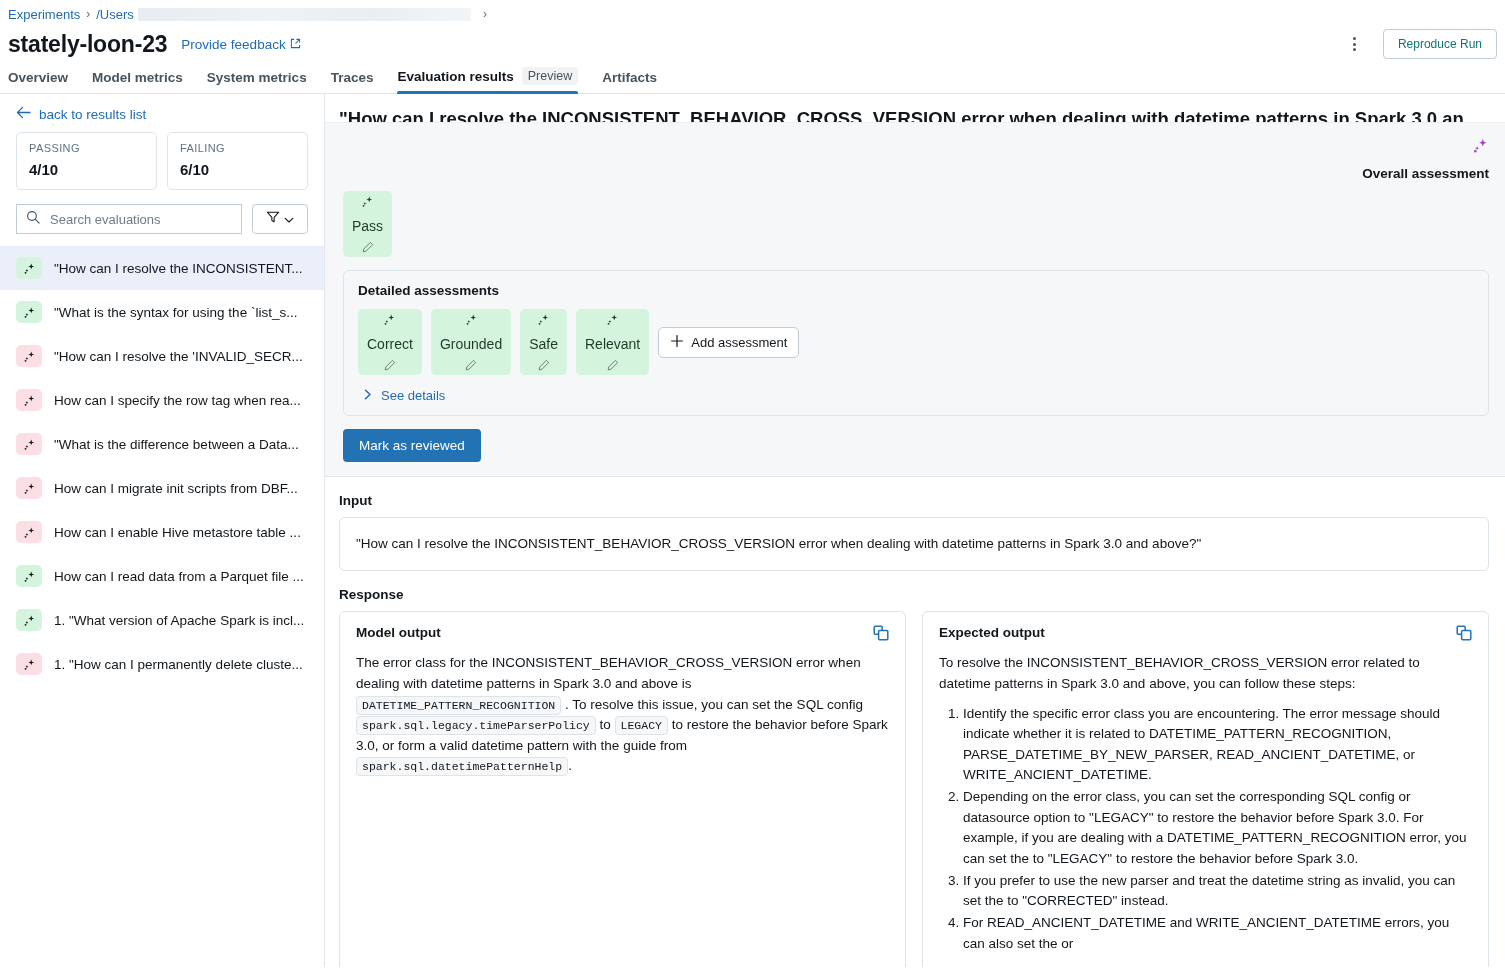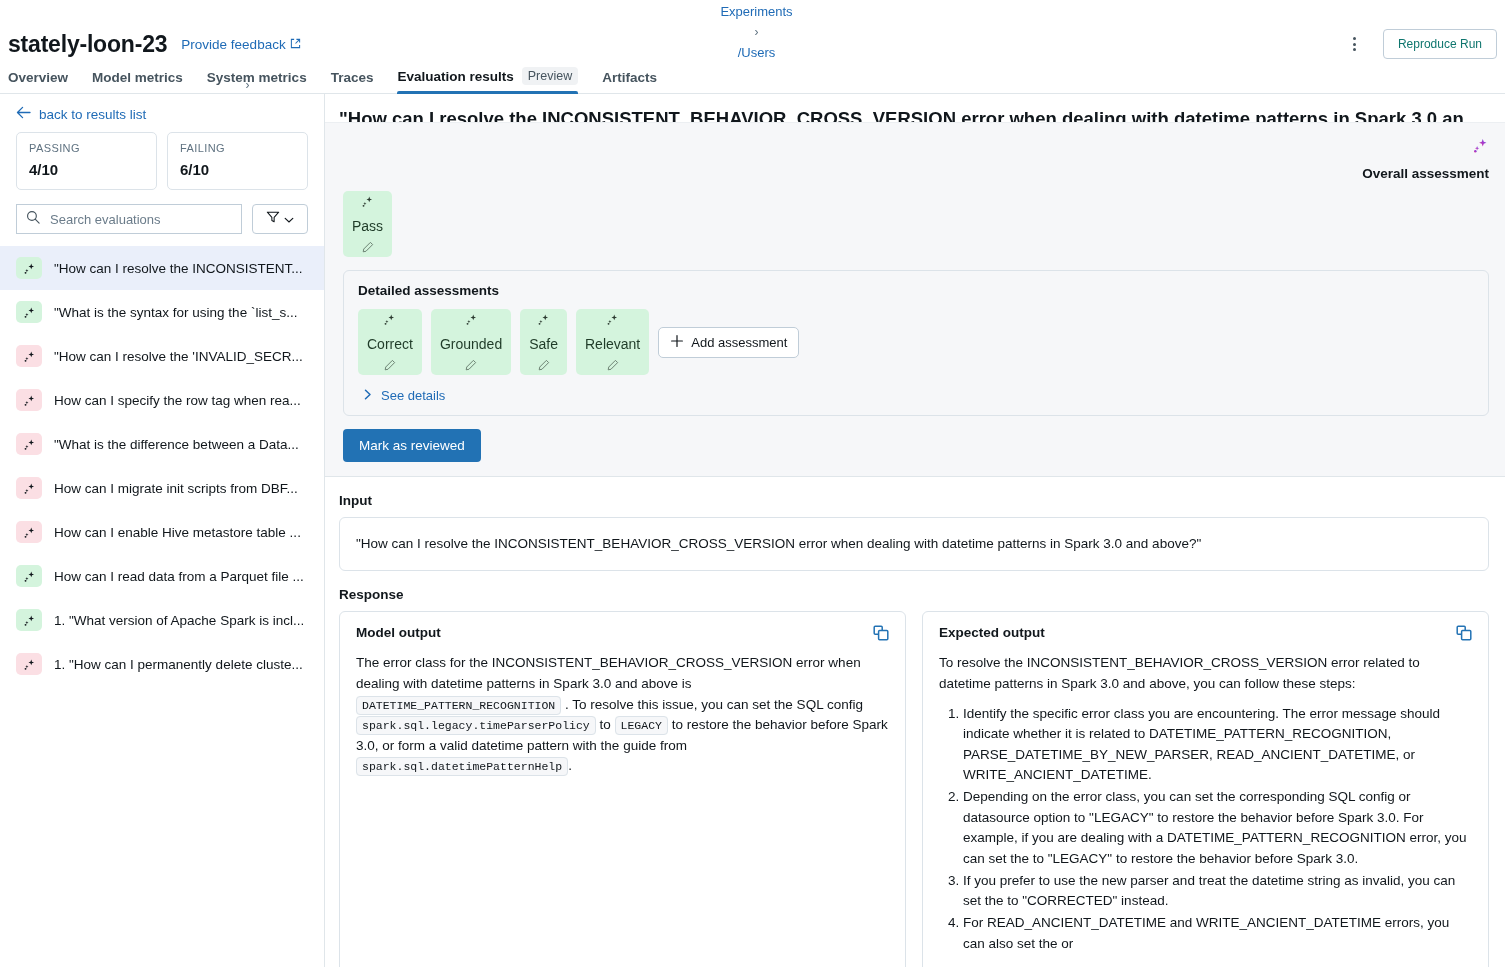--- a/index.html
+++ b/index.html
@@ -11,21 +11,20 @@
     color: #11171c;
     overflow: hidden;
   }
   .page { position: relative; width: 1505px; height: 979px; }
 
   
   .breadcrumb {
     display: flex; align-items: center; gap: 6px;
     padding: 4px 0 0 8px; height: 24px;
     font-size: 13px;
-    flex-direction: column;
   }
   .crumb-link { color: #1f6bb6; cursor: pointer; white-space: nowrap; }
   .crumb-sep { color: #5f7281; font-size: 12px; }
   .redact {
     display: inline-block; height: 13px; width: 338px;
     background: linear-gradient(90deg,#e6ecf2,#eef2f6 40%,#e9eef3 70%,#f2f5f8);
     border-radius: 1px; vertical-align: middle;
     margin-left: -2px;
   }
 

